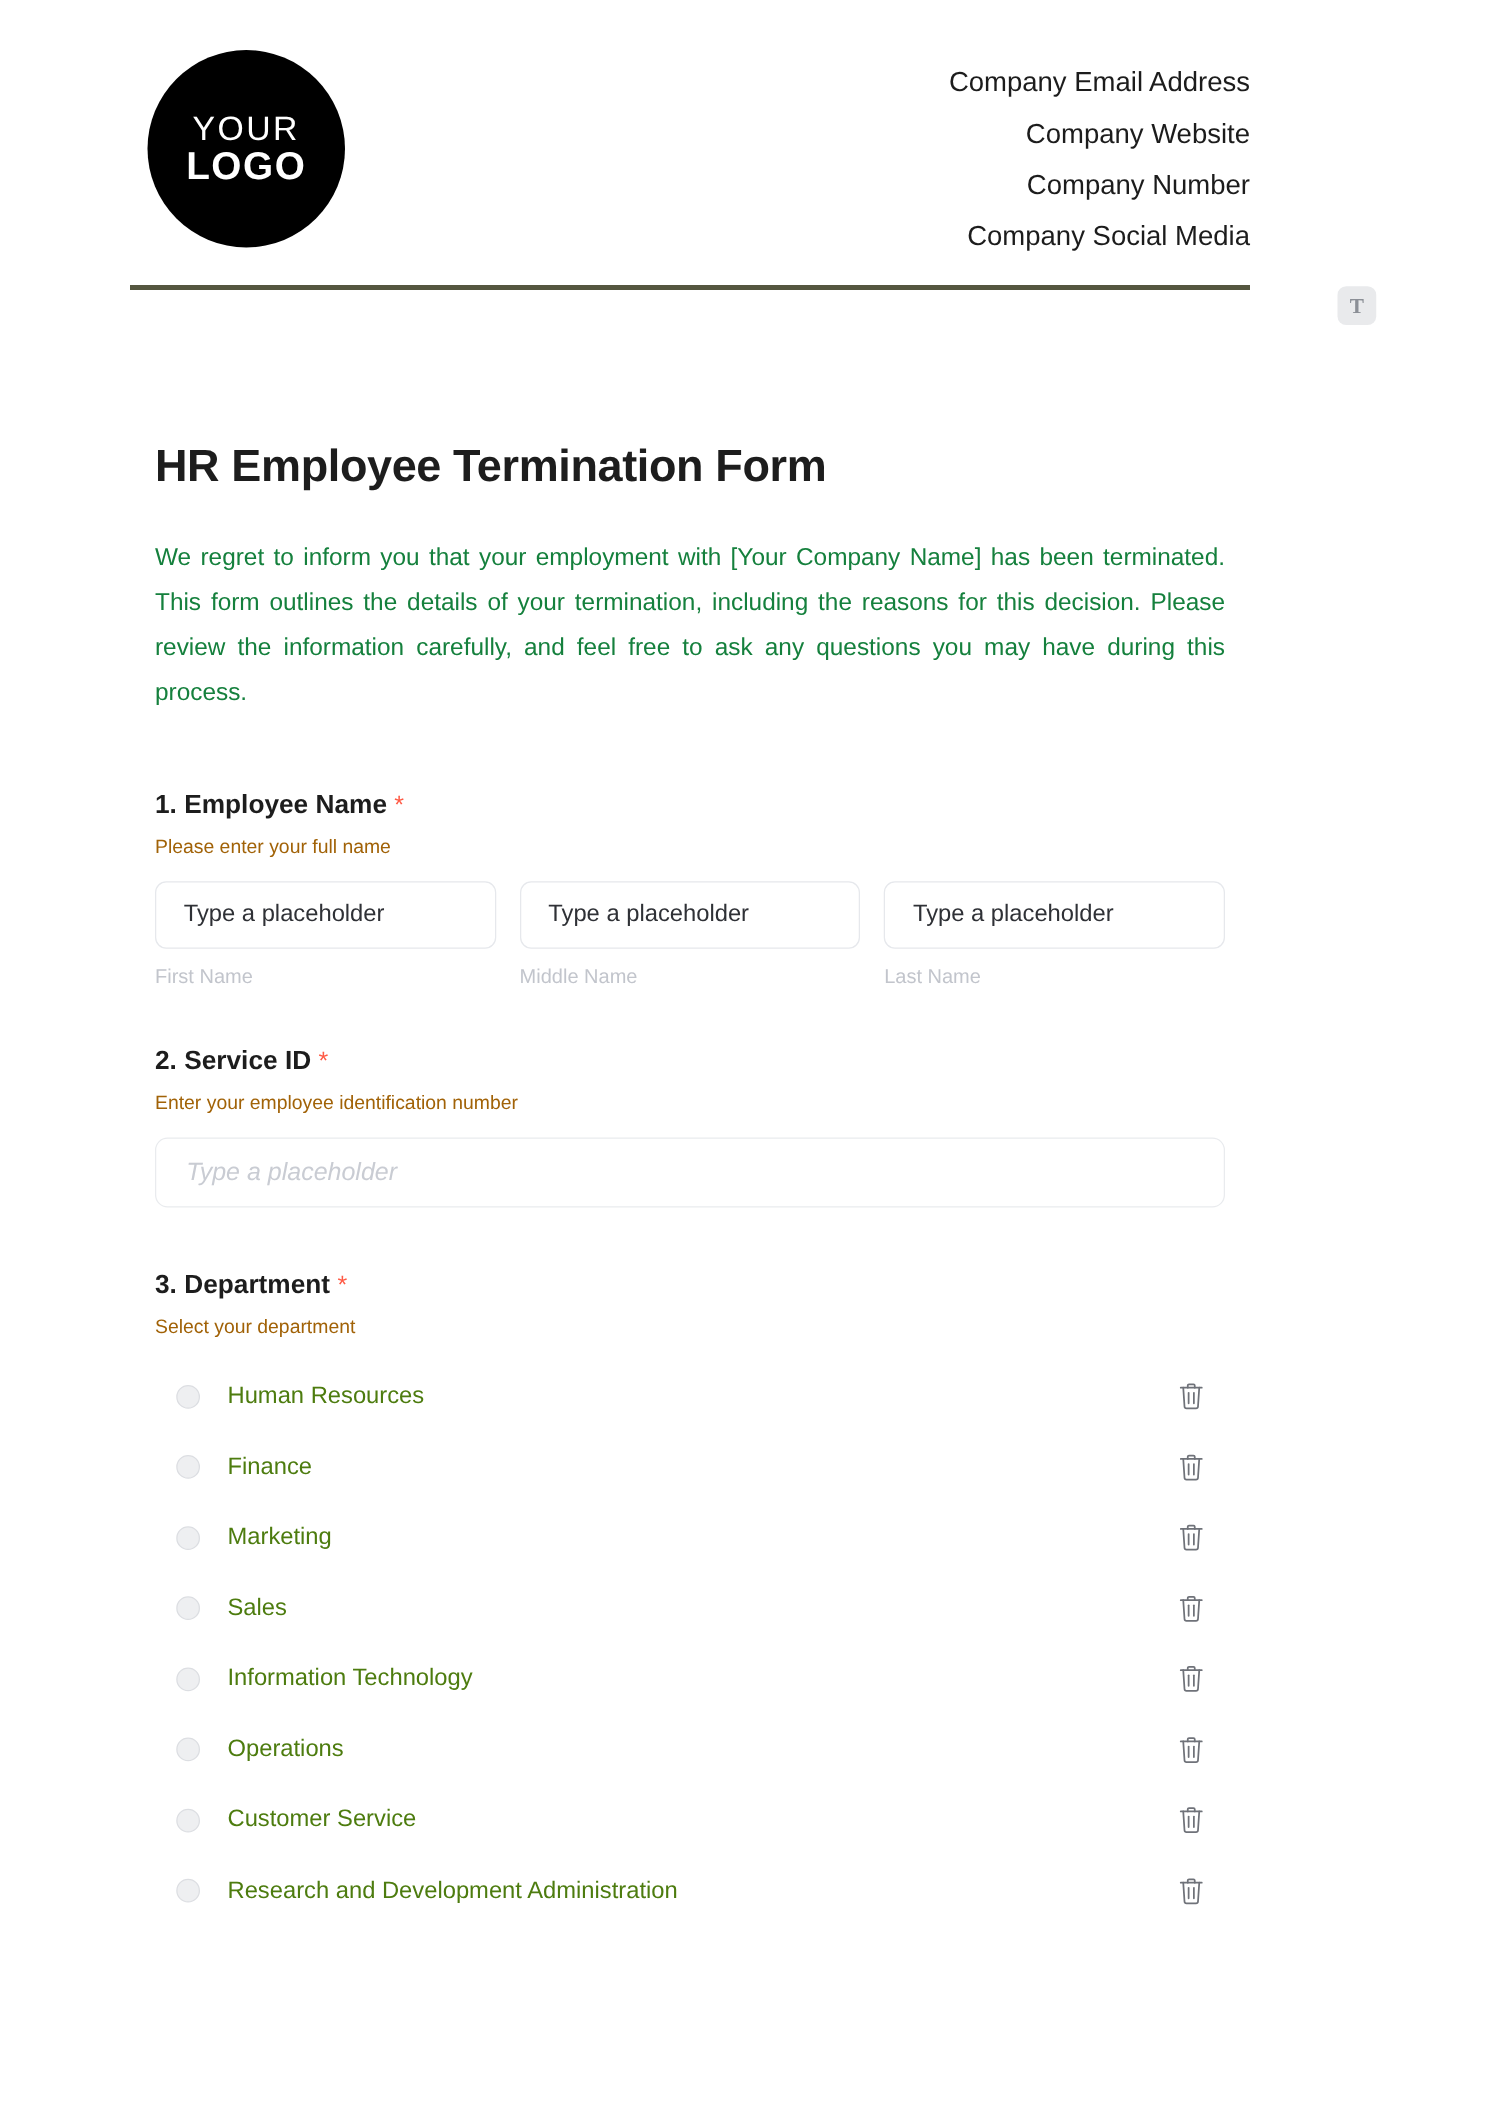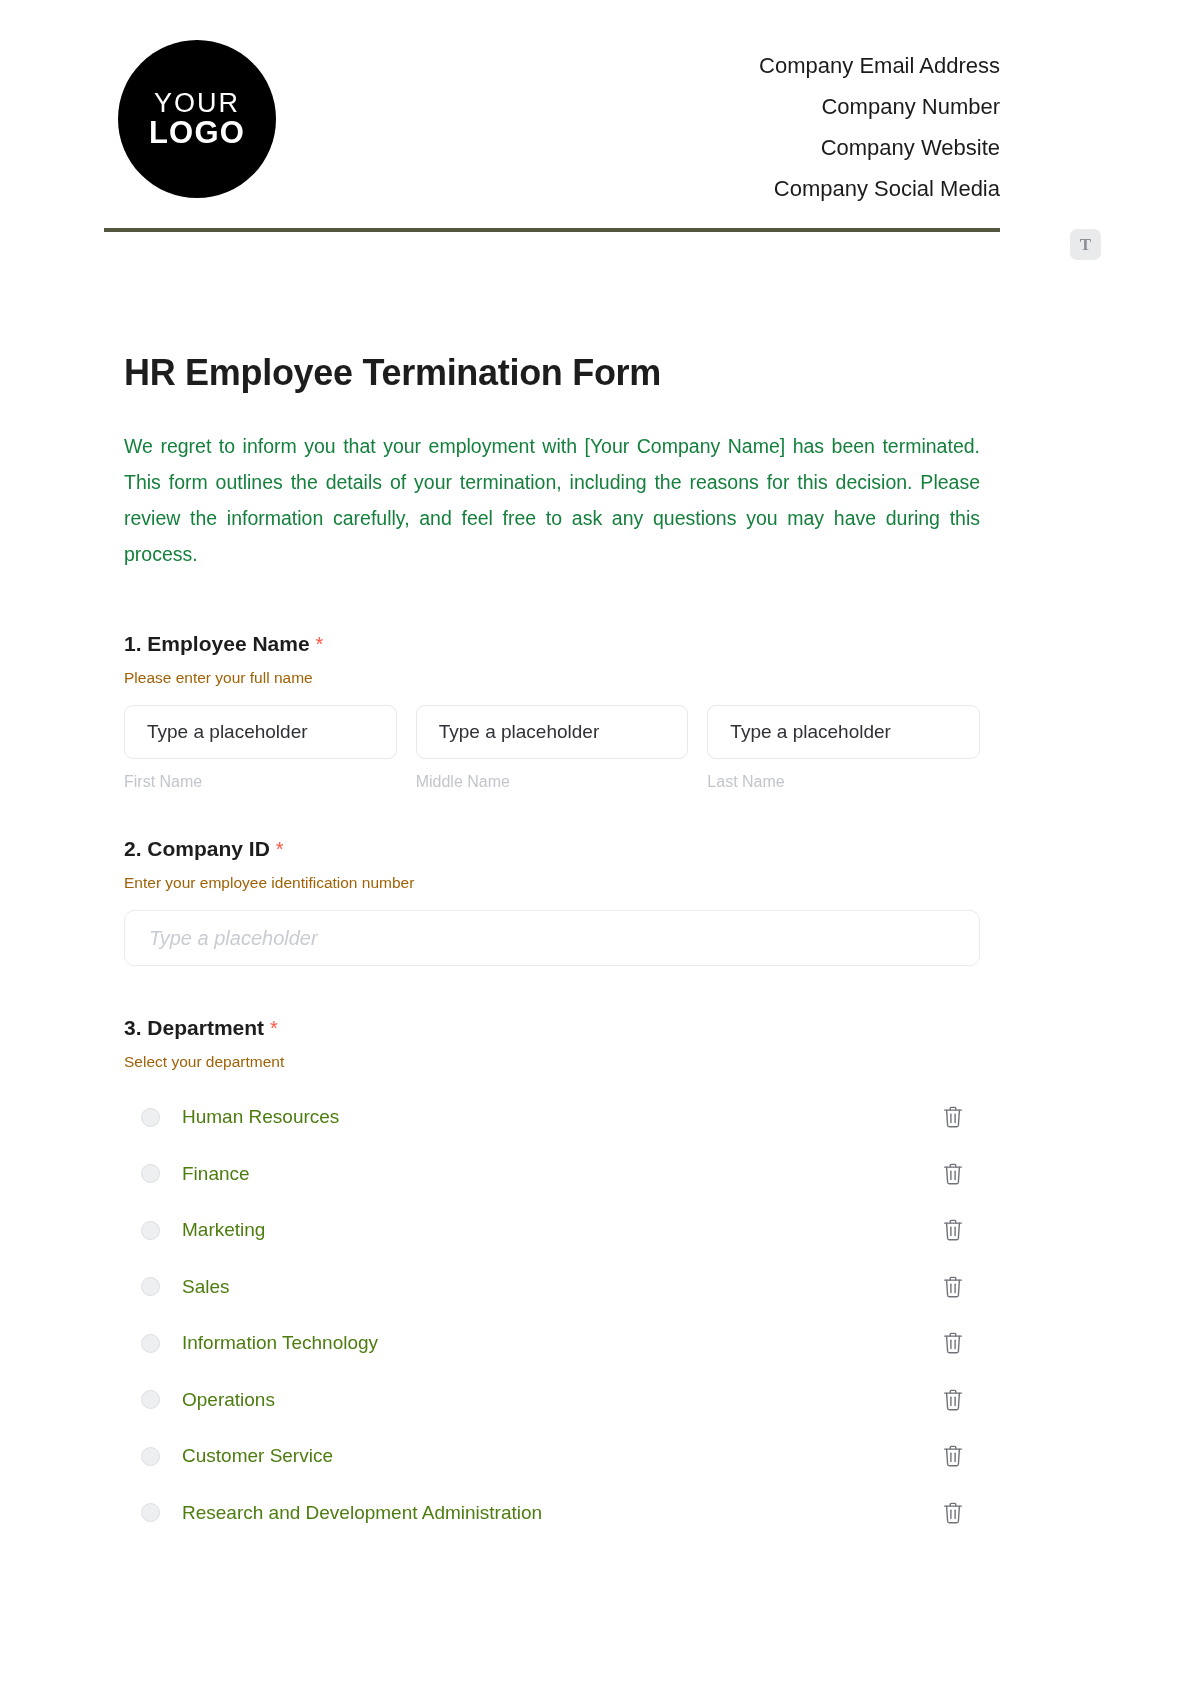--- a/index.html
+++ b/index.html
@@ -206,22 +206,22 @@
 
 <div class="page">
 
   <div class="header">
     <div class="logo-circle">
       <span class="logo-your">YOUR</span>
       <span class="logo-logo">LOGO</span>
     </div>
     <div class="contact-block">
       <div class="contact-line">Company Email Address</div>
+      <div class="contact-line">Company Website</div>
       <div class="contact-line">Company Number</div>
-      <div class="contact-line">Company Website</div>
       <div class="contact-line">Company Social Media</div>
     </div>
   </div>
   <div class="divider"></div>
 
   <div class="t-badge">T</div>
 
   <div class="content">
 
     <div class="form-title">HR Employee Termination Form</div>
@@ -252,21 +252,21 @@
             <span class="val">Type a placeholder</span>
           </div>
           <div class="sub-label">Last Name</div>
         </div>
       </div>
     </div>
 
     <div class="question" style="margin-bottom:50px;">
       <div class="q-title">
         <span>2.</span>
-        <span>Company ID</span>
+        <span>Service ID</span>
         <span class="req">*</span>
       </div>
       <div class="q-help">Enter your employee identification number</div>
       <div class="wide-box">
         <span class="ph">Type a placeholder</span>
       </div>
     </div>
 
     <div class="question">
       <div class="q-title">

